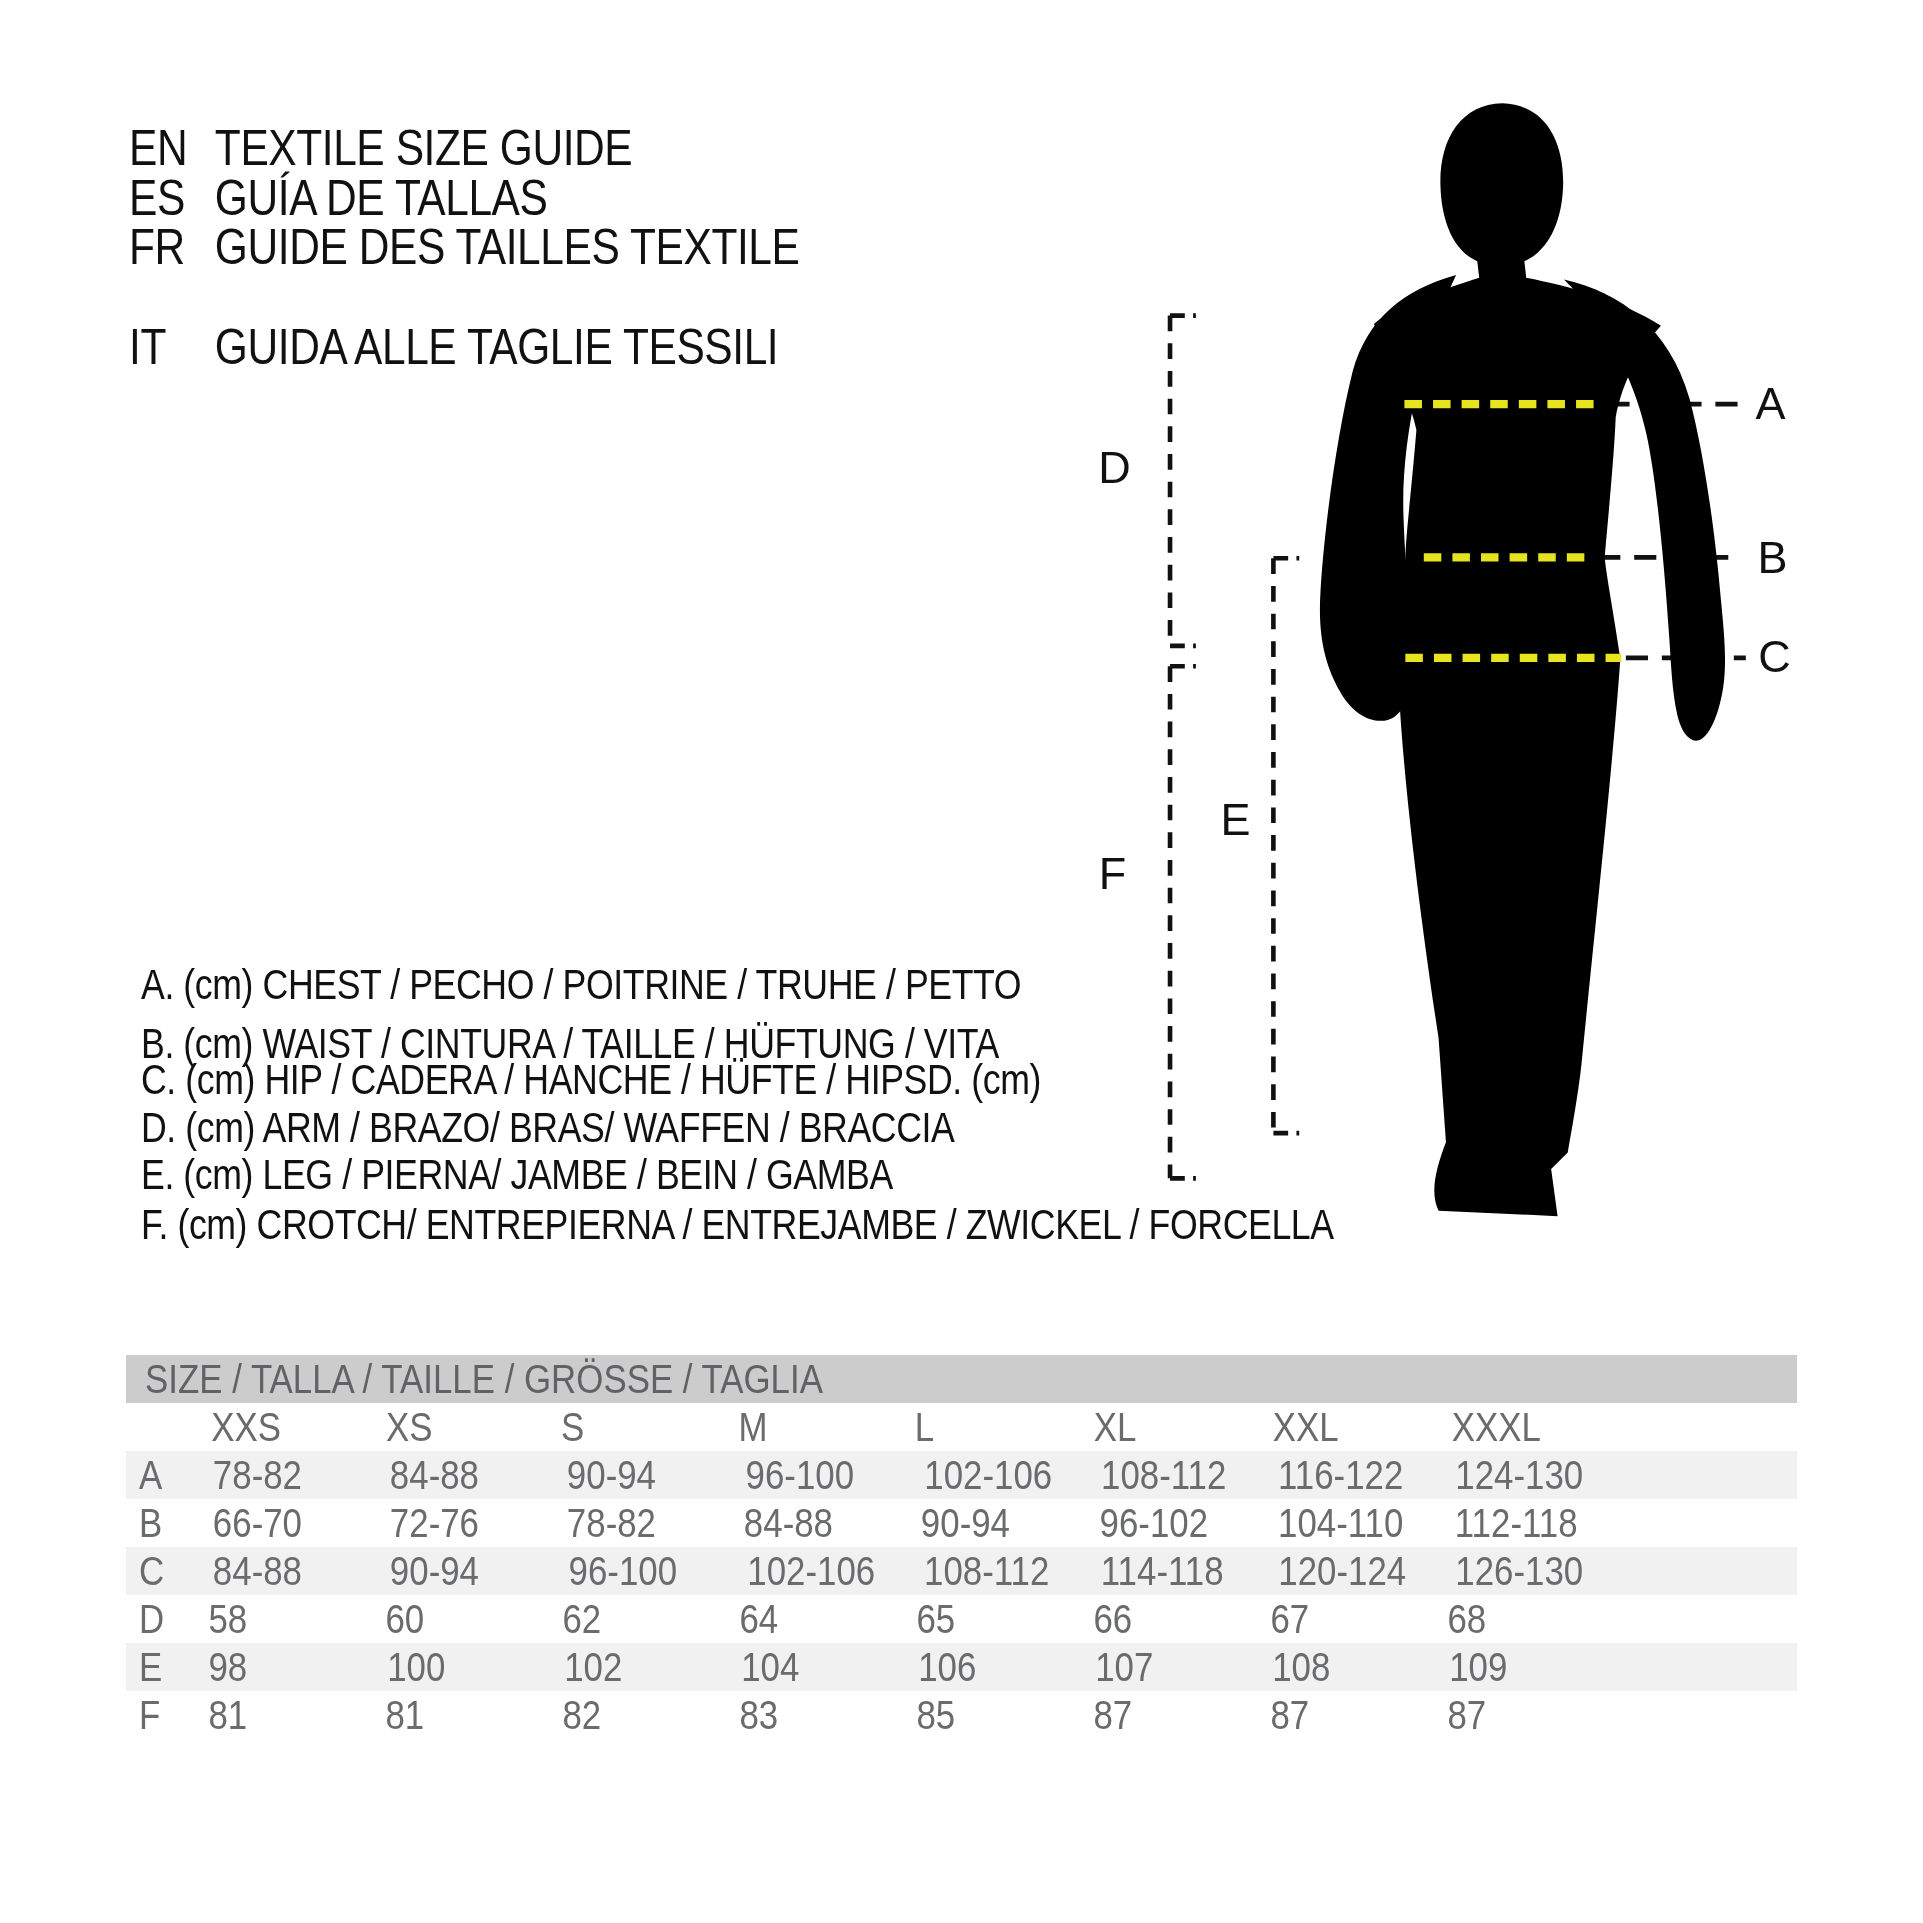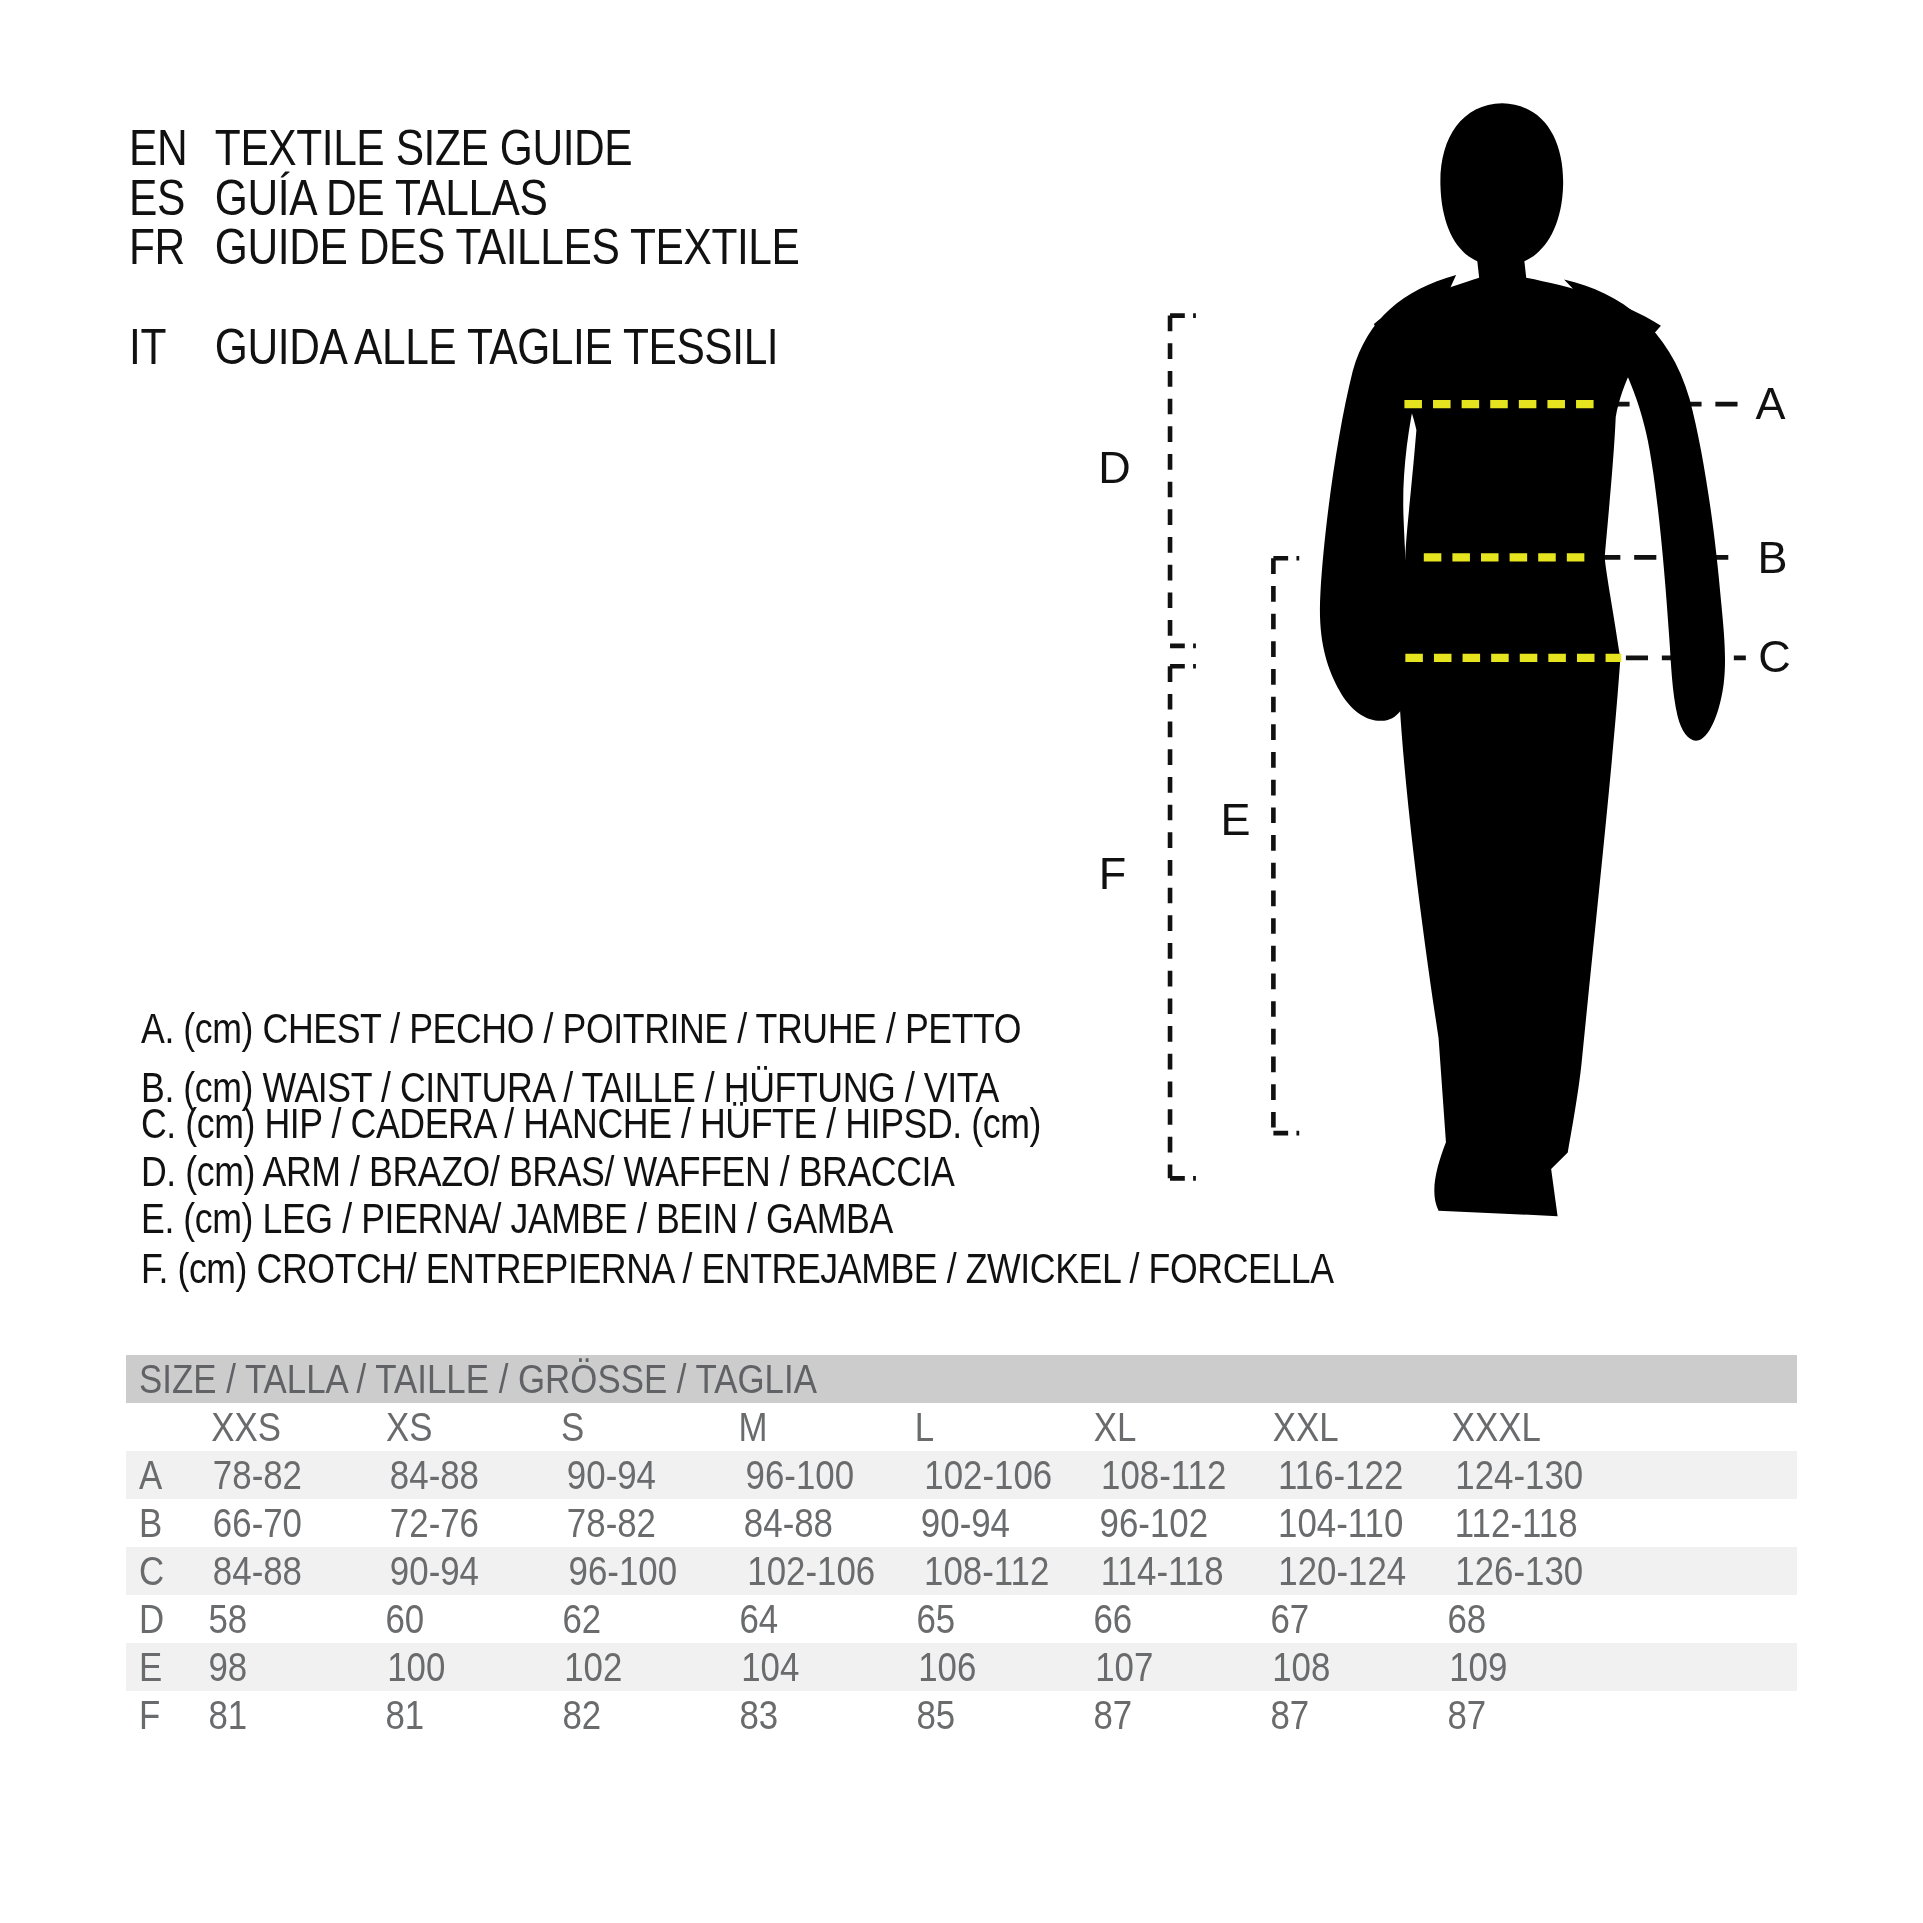--- a/index.html
+++ b/index.html
@@ -10,31 +10,31 @@
   .cond{display:inline-block;transform:scaleX(.85);transform-origin:0 50%;white-space:nowrap;}
   .cond-c{display:inline-block;transform:scaleX(.85);transform-origin:50% 50%;white-space:nowrap;}
 
   
   .lang-row{position:absolute;left:129px;height:48px;line-height:48px;font-size:50px;
             letter-spacing:-0.5px;white-space:nowrap;}
   .lang-row .code{display:inline-block;width:101px;}
 
   
   .legend-row{position:absolute;left:141px;height:48px;line-height:48px;font-size:42px;
-              letter-spacing:-0.5px;white-space:nowrap;margin-top:44px;}
+              letter-spacing:-0.5px;white-space:nowrap;}
 
   
   .marker{position:absolute;width:65px;height:52px;line-height:52px;font-size:45px;text-align:center;}
 
   
   .figure-svg{position:absolute;left:0;top:0;}
 
   
   .size-table{position:absolute;left:126px;top:1355px;width:1671px;font-size:41px;}
-  .t-header{height:48px;line-height:48px;background:#cccccd;color:#616265;padding-left:13px;}
+  .t-header{height:48px;line-height:48px;background:#cccccd;color:#616265;padding-left:19px;}
   .t-row{display:grid;grid-template-columns:79px repeat(8,177px) 1fr;height:48px;line-height:48px;
          color:#6a6b6d;}
   .t-row.banded{background:#f1f1f2;}
   .t-row .rlabel{padding-left:13px;text-align:left;}
   .t-row .cell{}
 </style>
 </head>
 <body>
 
 <div class="page">

